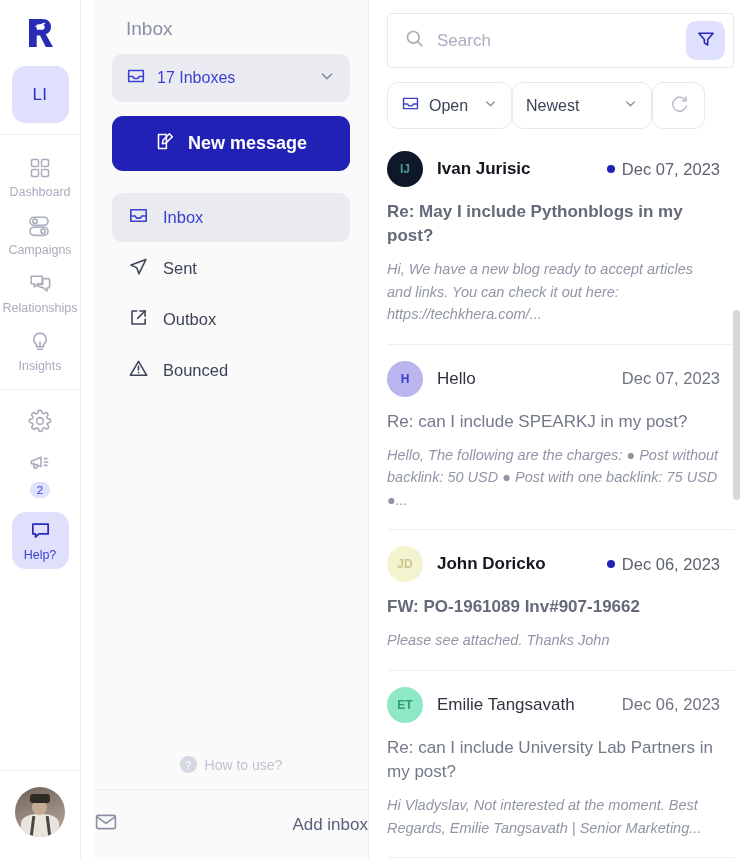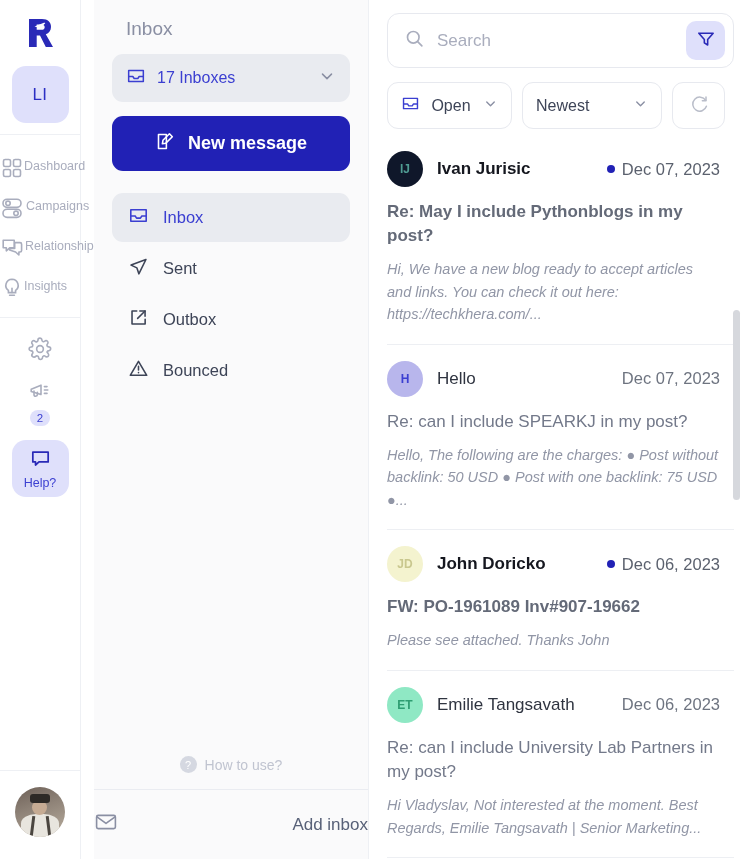--- a/index.html
+++ b/index.html
@@ -26,21 +26,21 @@
     width: 57px; height: 57px; border-radius: 14px;
     background: #dfe0fb;
     display: flex; align-items: center; justify-content: center;
     color: #2c2fc4; font-size: 17px; letter-spacing: .5px;
     margin-bottom: 11px;
   }
   .rail-div { width: 81px; height: 1px; background: #eef0f4; }
 
   .rail-items { display: flex; flex-direction: column; align-items: center; width: 100%; padding-top: 12px; }
   .rail-item {
-    width: 100%; display: flex; flex-direction: row; align-items: flex-start;
+    width: 100%; display: flex; flex-direction: column; align-items: center;
     padding: 8px 0 6px; cursor: pointer;
   }
   .rail-item .ic { height: 26px; display: flex; align-items: center; justify-content: center; }
   .rail-item .lbl {
     font-size: 12.5px; color: #a9adbd; margin-top: 4px; white-space: nowrap;
   }
   .rail-lower { display: flex; flex-direction: column; align-items: center; width: 100%; padding-top: 8px; }
   .rail-icon-only { width: 100%; display: flex; flex-direction: column; align-items: center; padding: 10px 0 4px; cursor: pointer; position: relative; }
   .badge {
     background: #dfe0fb; color: #3b3fd1;
@@ -116,34 +116,34 @@
   }
 
   
   .listpanel {
     flex: 1; height: 859px; background: #ffffff; position: relative;
     display: flex; flex-direction: column; padding: 0 10px 0 18px;
     overflow: hidden;
   }
   .searchrow { padding: 13px 0 0; }
   .searchbar {
-    height: 55px; border: 1px solid #e7e9ef; border-radius: 12px;
+    height: 55px; border: 1px solid #e7e9ef; border-radius: 4px;
     display: flex; align-items: center; padding: 0 8px 0 16px;
   }
   .searchbar input {
     flex: 1; border: 0; outline: none; background: transparent;
     font-size: 17px; color: #3d4457; margin-left: 12px;
     font-family: "Liberation Sans", sans-serif;
   }
   .searchbar input::placeholder { color: #a9adbd; }
   .filter-btn {
     width: 39px; height: 39px; border-radius: 10px; background: #dfe0fb;
     display: flex; align-items: center; justify-content: center; cursor: pointer;
   }
-  .ctrlrow { display: flex; gap: 10px; padding: 14px 0 16px; text-align: center; }
+  .ctrlrow { display: flex; padding: 14px 0 16px; }
   .ctrl {
     height: 47px; border: 1px solid #e7e9ef; border-radius: 11px;
     display: flex; align-items: center; padding: 0 13px; cursor: pointer;
     font-size: 16px; color: #3d4457;
   }
   .ctrl.open-ctrl { width: 125px; }
   .ctrl.sort-ctrl { width: 140px; justify-content: space-between; }
   .ctrl .t { margin: 0 10px 0 9px; flex: 1; }
   .refresh {
     width: 53px; height: 47px; border: 1px solid #e7e9ef; border-radius: 11px;

